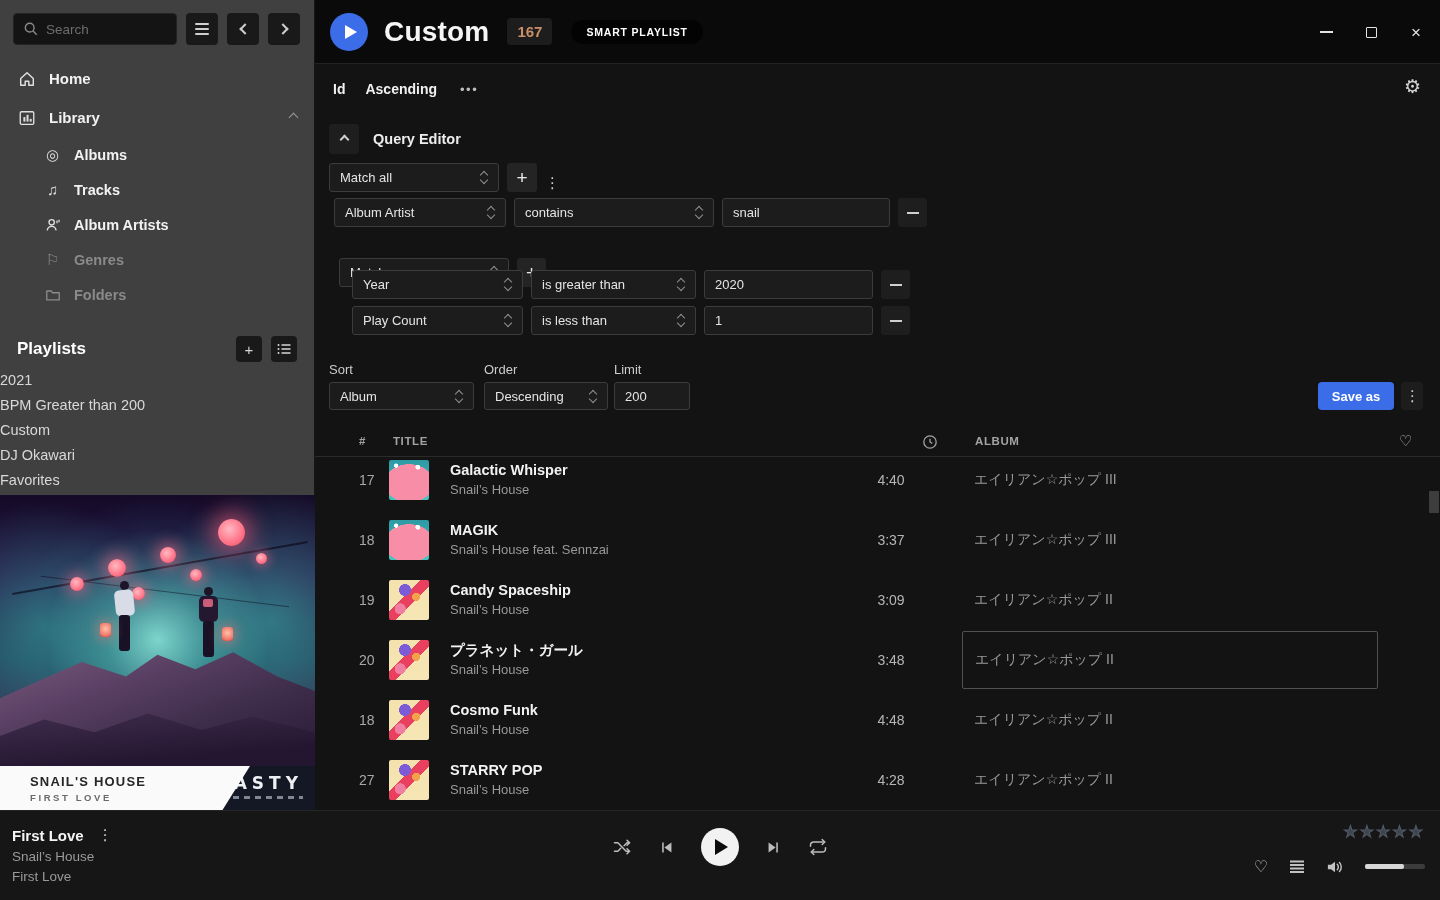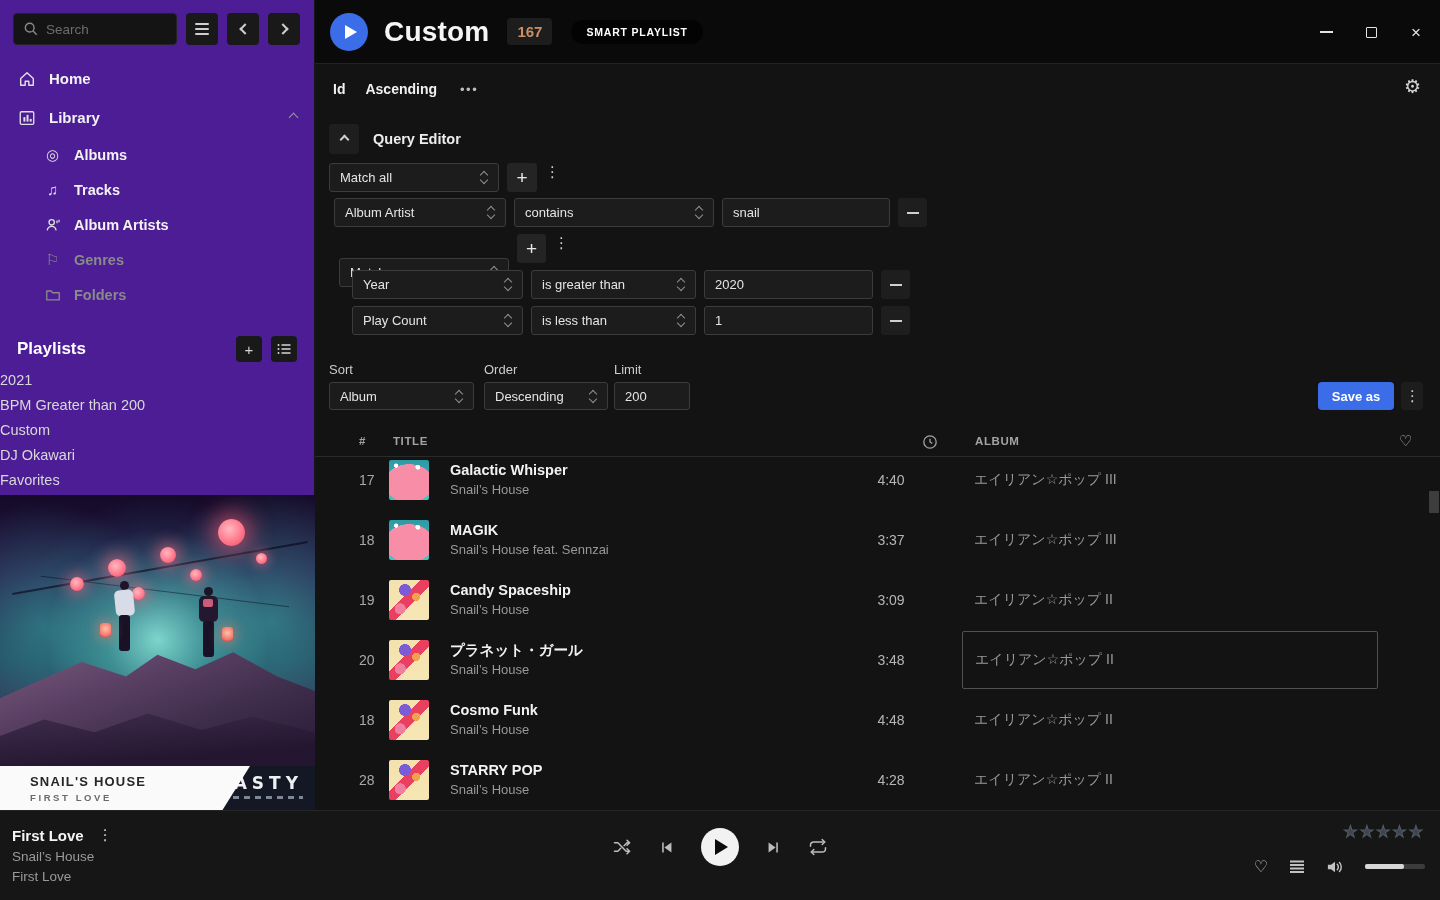--- a/index.html
+++ b/index.html
@@ -1,21 +1,21 @@
 <!DOCTYPE html>
 <html style="--accent: #3b6de8; --count: #c99067; --star: #3e4550;"><head>
 <meta charset="utf-8">
 <style>
   * { margin:0; padding:0; box-sizing:border-box; }
   html,body { width:1440px; height:900px; overflow:hidden; background:#000;
     font-family:"Liberation Sans","DejaVu Sans",sans-serif; }
   .app { position:relative; width:1440px; height:900px; background:#131313; }
 
   
-  .sidebar { position:absolute; left:0; top:0; width:315px; height:810px; background:#4c1d95; border-right:1px solid #161616; }
+  .sidebar { position:absolute; left:0; top:0; width:315px; height:810px; background:#404040; border-right:1px solid #161616; }
   .sb-top { display:flex; align-items:center; padding:13px 14px 0 13px; gap:9px; }
   .search-box { display:flex; align-items:center; gap:8px; width:165px; height:32px; background:#141414; border:1px solid #232323; border-radius:4px; padding:0 10px; }
   .search-box input { background:transparent; border:none; outline:none; color:#cfcfcf; font-size:13.5px; width:110px; }
   .search-box input::placeholder { color:#6d6d6d; }
   .sq-btn { width:32px; height:32px; background:#191919; border-radius:4px; display:flex; align-items:center; justify-content:center; cursor:pointer; }
   .burger { position:relative; width:14px; height:2px; background:#cfcfcf; border-radius:1px; }
   .burger::before,.burger::after { content:""; position:absolute; left:0; width:14px; height:2px; background:#cfcfcf; border-radius:1px; }
   .burger::before { top:-5px; } .burger::after { top:5px; }
   .ch { display:inline-block; width:8px; height:8px; border:solid #cfcfcf; border-width:2px 2px 0 0; }
   .ch-l { transform:rotate(-135deg); margin-left:3px; }
@@ -94,21 +94,21 @@
   .collapse-btn { width:30px; height:30px; background:#1e1e1e; border-radius:3px; display:flex; align-items:center; justify-content:center; cursor:pointer; }
   .qe-title { color:#ededed; font-size:14.5px; font-weight:700; margin-left:14px; }
 
   .sel { height:29px; background:#1c1c1c; border:1px solid #3c3c3c; border-radius:3px; display:flex; align-items:center; padding:0 10px; color:#e4e4e4; font-size:13px; cursor:pointer; }
   .sel span { flex:1; white-space:nowrap; overflow:hidden; }
   .spn { width:8px; height:15px; position:relative; flex:0 0 auto; margin-left:6px; }
   .spn::before,.spn::after { content:""; position:absolute; left:1px; width:5px; height:5px; border:solid #909090; border-width:1.5px 1.5px 0 0; }
   .spn::before { top:2px; transform:rotate(-45deg); }
   .spn::after { bottom:2px; transform:rotate(135deg); }
   .txt { height:29px; background:#1c1c1c; border:1px solid #3c3c3c; border-radius:3px; color:#e4e4e4; font-size:13px; padding:0 10px; outline:none; }
-  .qrow { position:absolute; display:flex; align-items:flex-start; gap:8px; }
+  .qrow { position:absolute; display:flex; align-items:flex-end; gap:8px; }
   .plus-btn { width:30px; height:29px; background:#242424; border-radius:3px; color:#e8e8e8; font-size:19px; font-weight:400; display:flex; align-items:center; justify-content:center; cursor:pointer; }
   .kebab { color:#cfcfcf; font-size:15px; width:14px; text-align:center; cursor:pointer; }
   .minus-btn { width:29px; height:29px; background:#1e1e1e; border-radius:3px; display:flex; align-items:center; justify-content:center; cursor:pointer; }
   .minus-bar { width:12px; height:2px; background:#cfcfcf; }
 
   .sol-labels { position:absolute; left:14px; top:362px; display:flex; color:#cccccc; font-size:13px; }
   .sol-row { position:absolute; left:14px; top:382px; display:flex; align-items:center; }
   .saveas { position:absolute; right:46px; top:382px; width:76px; height:28px; background:var(--accent); border:none; border-radius:4px; color:#fff; font-size:13px; font-weight:700; cursor:pointer; }
   .save-kebab { position:absolute; right:17px; top:382px; width:22px; height:28px; background:#1d1d1d; border-radius:3px; display:flex; align-items:center; justify-content:center; }
 
@@ -459,21 +459,21 @@
           <span class="c-album cellfocus">エイリアン☆ポップ II</span>
         </div>
         <div class="trow">
           <span class="c-num">18</span>
           <span class="thumb" data-kind="b"></span>
           <span class="c-main"><span class="t-title">Cosmo Funk</span><br><span class="t-artist">Snail’s House</span></span>
           <span class="c-dur">4:48</span>
           <span class="c-album">エイリアン☆ポップ II</span>
         </div>
         <div class="trow">
-          <span class="c-num">28</span>
+          <span class="c-num">27</span>
           <span class="thumb" data-kind="b"></span>
           <span class="c-main"><span class="t-title">STARRY POP</span><br><span class="t-artist">Snail’s House</span></span>
           <span class="c-dur">4:28</span>
           <span class="c-album">エイリアン☆ポップ II</span>
         </div>
       </div>
     </div>
     <div class="scrollthumb"></div>
   </div>
 

